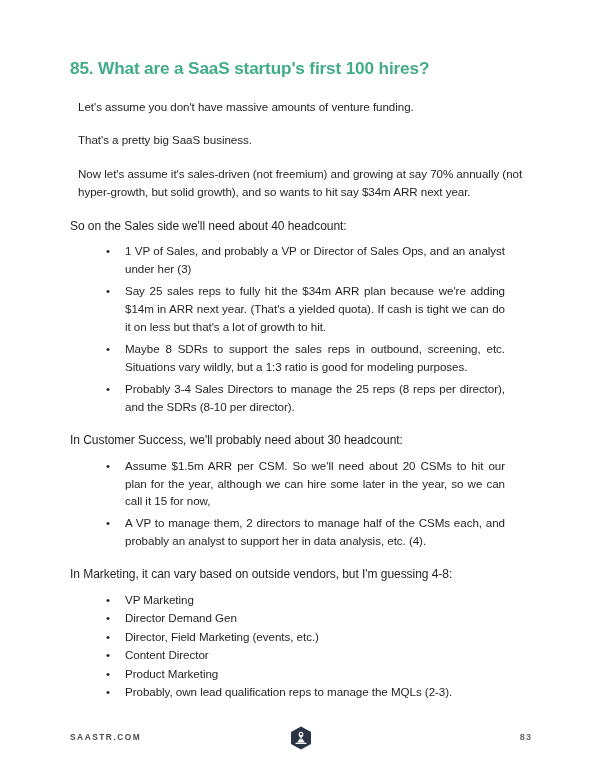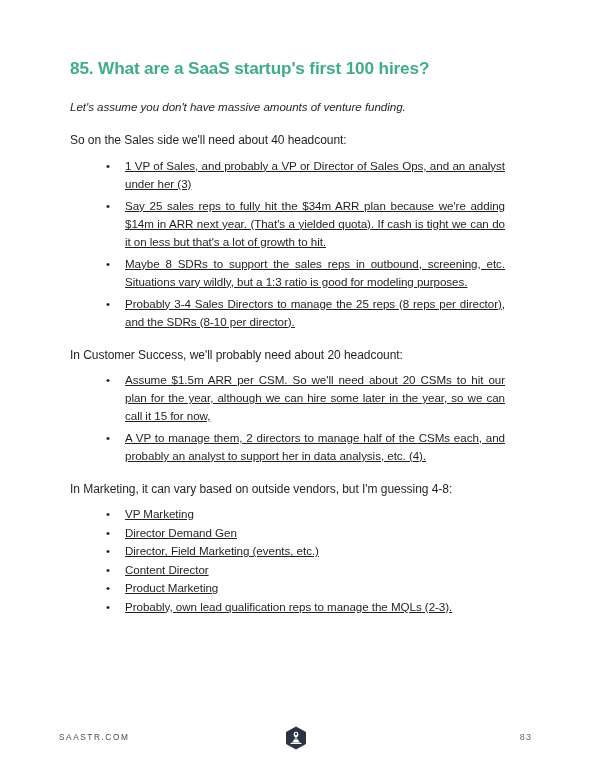--- a/index.html
+++ b/index.html
@@ -36,24 +36,23 @@
     font-size: 17.2px;
     font-weight: bold;
     letter-spacing: -0.15px;
     line-height: 1.25;
     margin: 0 0 18px 0;
   }
 
   p.para {
     font-size: 11.6px;
     line-height: 1.54;
-    margin: 0 0 16px 0;
+    margin: 0 0 16px 8px;
     color: #221f20;
     letter-spacing: -0.05px;
-    font-style: italic;
   }
 
   p.lead-in {
     font-size: 12px;
     line-height: 1.54;
     margin: 0 0 7px 0;
     color: #221f20;
     letter-spacing: -0.05px;
   }
 
@@ -91,34 +90,34 @@
     position: absolute;
     left: 1px;
     top: 0;
     font-size: 11.6px;
     line-height: 1.55;
     color: #221f20;
   }
 
   ul.bullets li .li-text {
     display: block;
-    text-decoration: underline;
   }
 
   
   ul.bullets li { max-width: 400px; }
   ul.bullets.single-line li { max-width: 420px; }
 
   
   .footer {
     position: absolute;
-    left: 59px;
+    left: 70px;
     right: 68px;
     bottom: 24px;
     height: 26px;
+    font-weight: bold;
   }
 
   .footer-left {
     position: absolute;
     left: 0;
     top: 6px;
     font-size: 8.3px;
     letter-spacing: 1.55px;
     color: #4a4a4a;
   }
@@ -146,20 +145,22 @@
 </head>
 <body>
 
 <div class="page">
 
   <div class="content">
 
     <h1 class="page-title">85. What are a SaaS startup's first 100 hires?</h1>
 
     <p class="para">Let's assume you don't have massive amounts of venture funding.</p>
+    <p class="para">That's a pretty big SaaS business.</p>
+    <p class="para">Now let's assume it's sales-driven (not freemium) and growing at say 70% annually (not hyper-growth, but solid growth), and so wants to hit say $34m ARR next year.</p>
 
     <p class="lead-in">So on the Sales side we'll need about 40 headcount:</p>
     <ul class="bullets">
       <li>
         <span class="bullet-dot">•</span>
         <span class="li-text">1 VP of Sales, and probably a VP or Director of Sales Ops, and an analyst under her (3)</span>
       </li>
       <li>
         <span class="bullet-dot">•</span>
         <span class="li-text">Say 25 sales reps to fully hit the $34m ARR plan because we're adding $14m in ARR next year. (That's a yielded quota). If cash is tight we can do it on less but that's a lot of growth to hit.</span>
@@ -167,21 +168,21 @@
       <li>
         <span class="bullet-dot">•</span>
         <span class="li-text">Maybe 8 SDRs to support the sales reps in outbound, screening, etc. Situations vary wildly, but a 1:3 ratio is good for modeling purposes.</span>
       </li>
       <li>
         <span class="bullet-dot">•</span>
         <span class="li-text">Probably 3-4 Sales Directors to manage the 25 reps (8 reps per director), and the SDRs (8-10 per director).</span>
       </li>
     </ul>
 
-    <p class="lead-in">In Customer Success, we'll probably need about 20 headcount:</p>
+    <p class="lead-in">In Customer Success, we'll probably need about 30 headcount:</p>
     <ul class="bullets">
       <li>
         <span class="bullet-dot">•</span>
         <span class="li-text">Assume $1.5m ARR per CSM. So we'll need about 20 CSMs to hit our plan for the year, although we can hire some later in the year, so we can call it 15 for now,</span>
       </li>
       <li>
         <span class="bullet-dot">•</span>
         <span class="li-text">A VP to manage them, 2 directors to manage half of the CSMs each, and probably an analyst to support her in data analysis, etc. (4).</span>
       </li>
     </ul>

